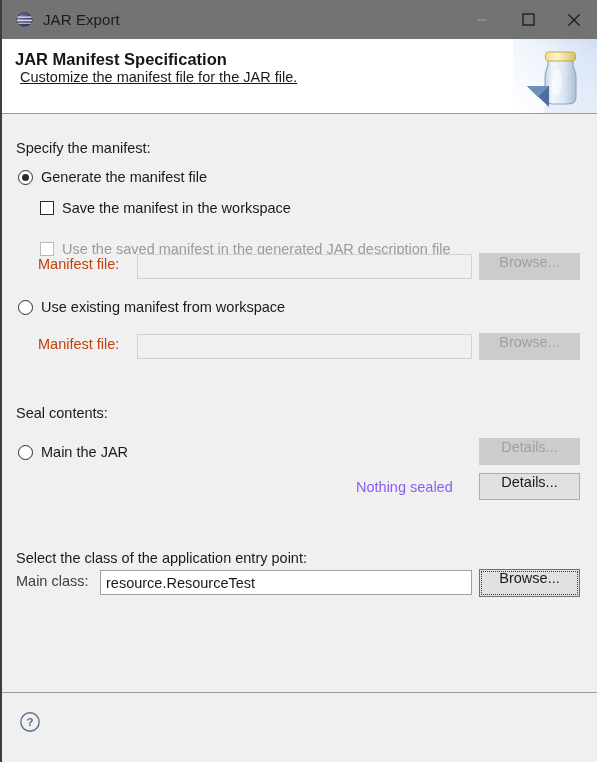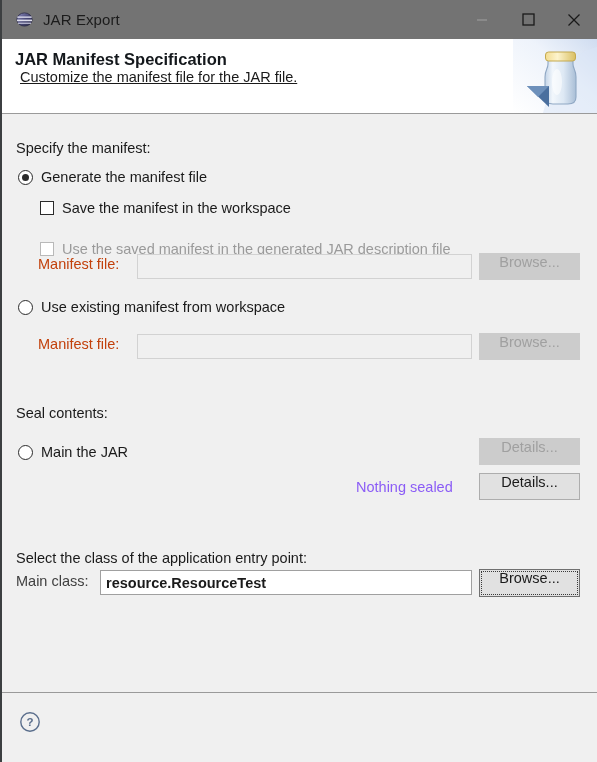--- a/index.html
+++ b/index.html
@@ -350,21 +350,21 @@
       <span>Details...</span>
     </div>
 
     <div class="row" style="left:14px; top:424px;margin-top:12px;">
       <span class="section-label">Select the class of the application entry point:</span>
     </div>
 
     <div class="row" style="left:14px; top:459px;">
       <span class="field-label">Main class:</span>
     </div>
-    <div class="textfield" style="position:absolute; left:98px; top:456px; width:372px;font-weight:bold;">
+    <div class="textfield" style="position:absolute; left:98px; top:456px; width:372px;">
       <span>resource.ResourceTest</span>
     </div>
     <div class="btn focused" style="position:absolute; left:477px; top:455px; width:101px; height:28px;">
       <span>Browse...</span>
     </div>
 
   </div>
 
   <div class="buttonbar">
     <div class="help-icon">

